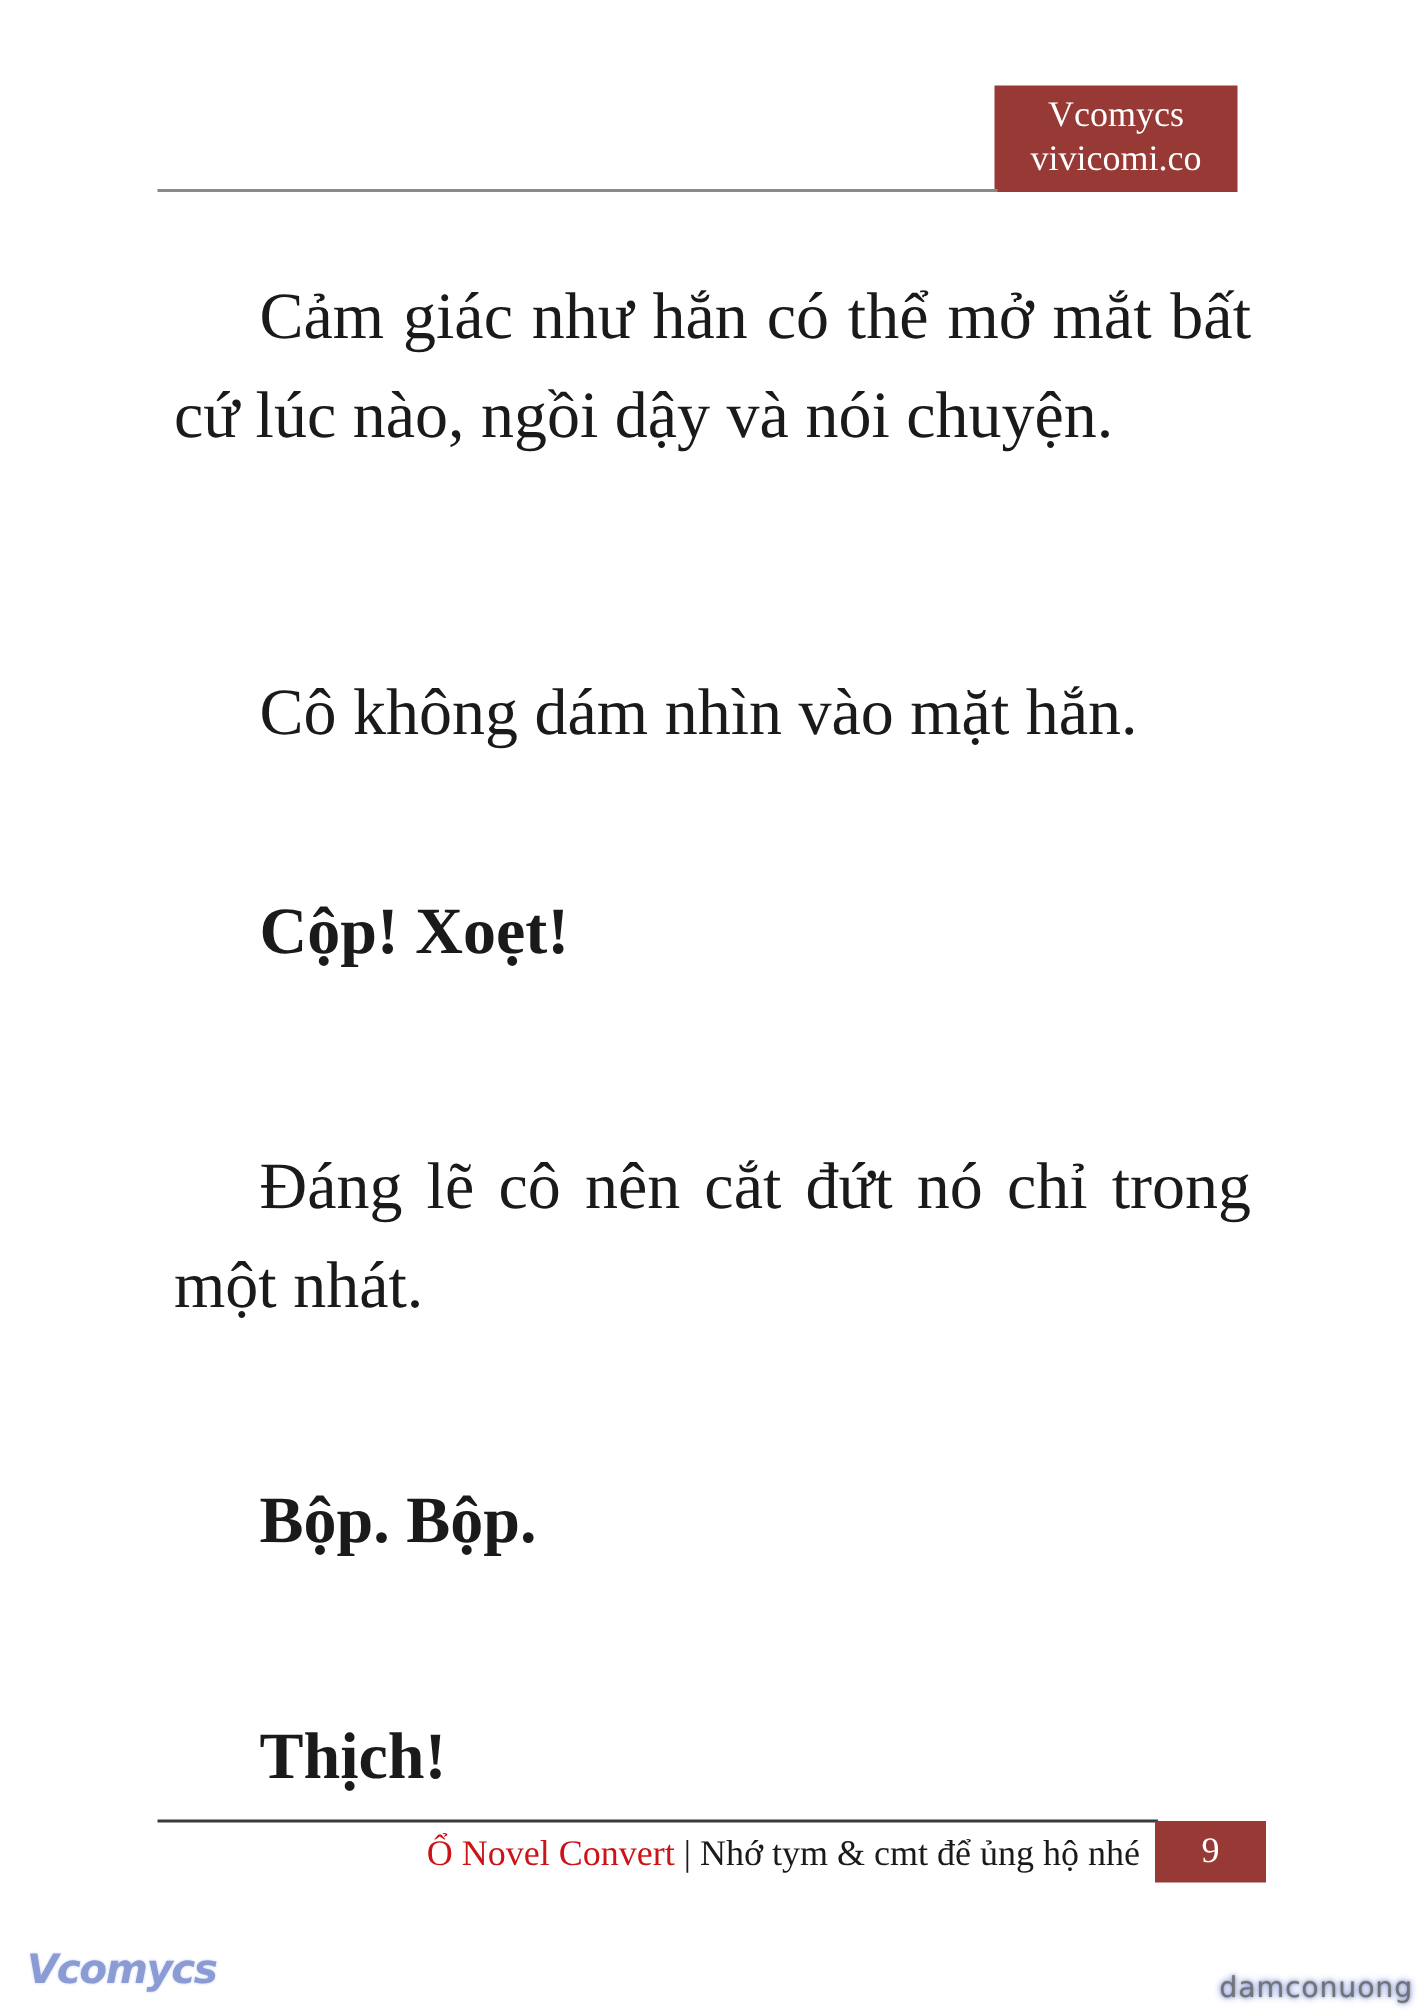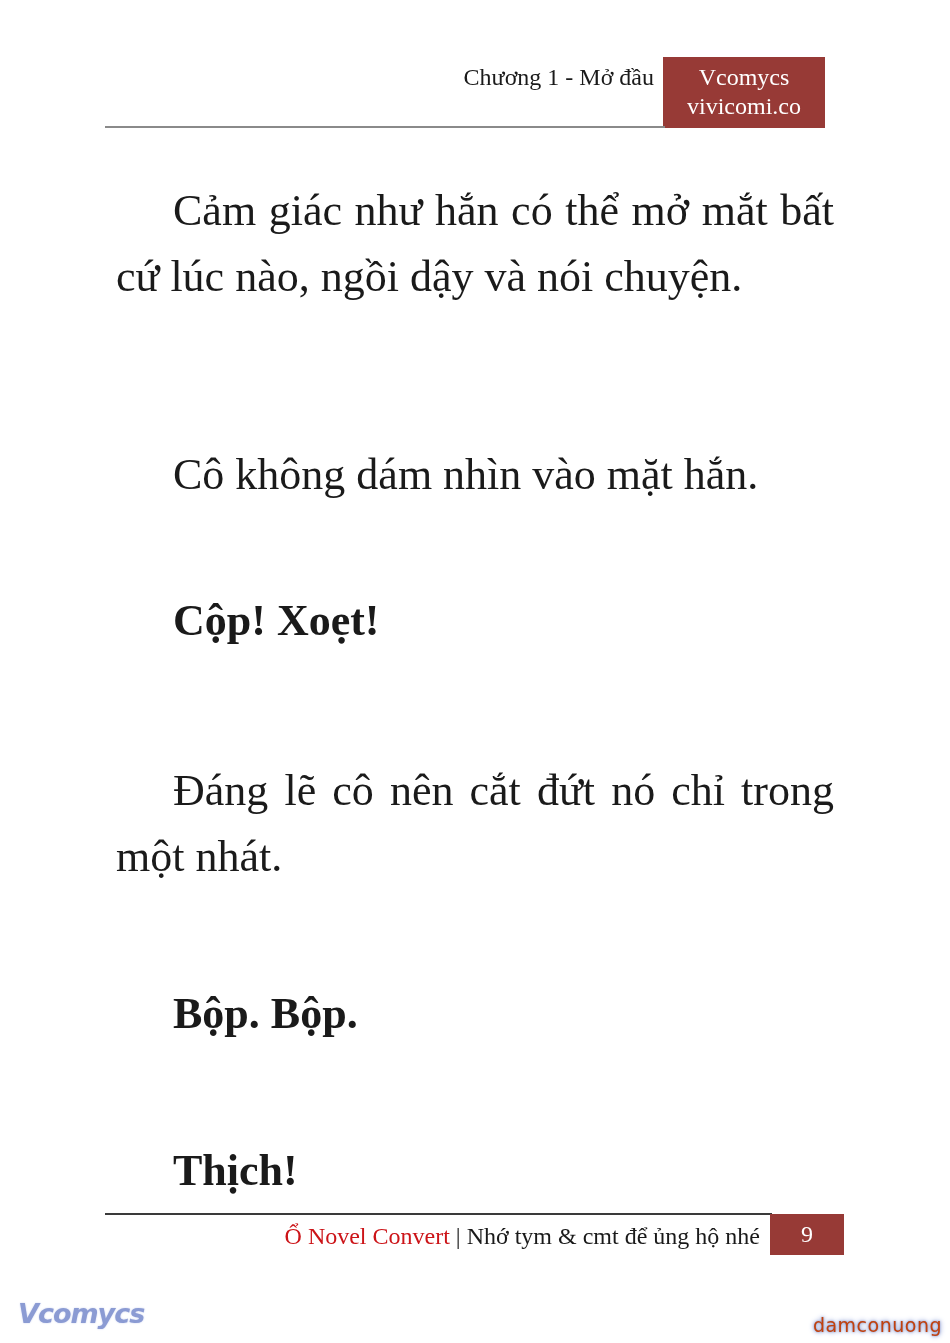--- a/index.html
+++ b/index.html
@@ -112,32 +112,31 @@
       letter-spacing: -1px;
       color: #8b9bd3;
       text-shadow: 0 0 2px #c8d0ee;
     }
     .wm-right {
       position: absolute;
       right: 8px;
       top: 1314px;
       font-family: "DejaVu Sans", sans-serif;
       font-size: 19px;
-      color: #c2410c;
+      color: #737373;
       text-shadow: 0 0 2px #7f8fc8, 0 0 4px #9aa8d8, 0 0 6px #b4c0e6;
       letter-spacing: 0.5px;
     }
   </style>
 </head>
 <body>
 
 <div>
 
   <div class="header-text">
-    <div>Chương 1 - Mở đầu</div>
   </div>
 
   <div class="header-box">
     <div>Vcomycs</div>
     <div>vivicomi.co</div>
   </div>
 
   <div class="header-line"></div>
 
   <div class="content">

